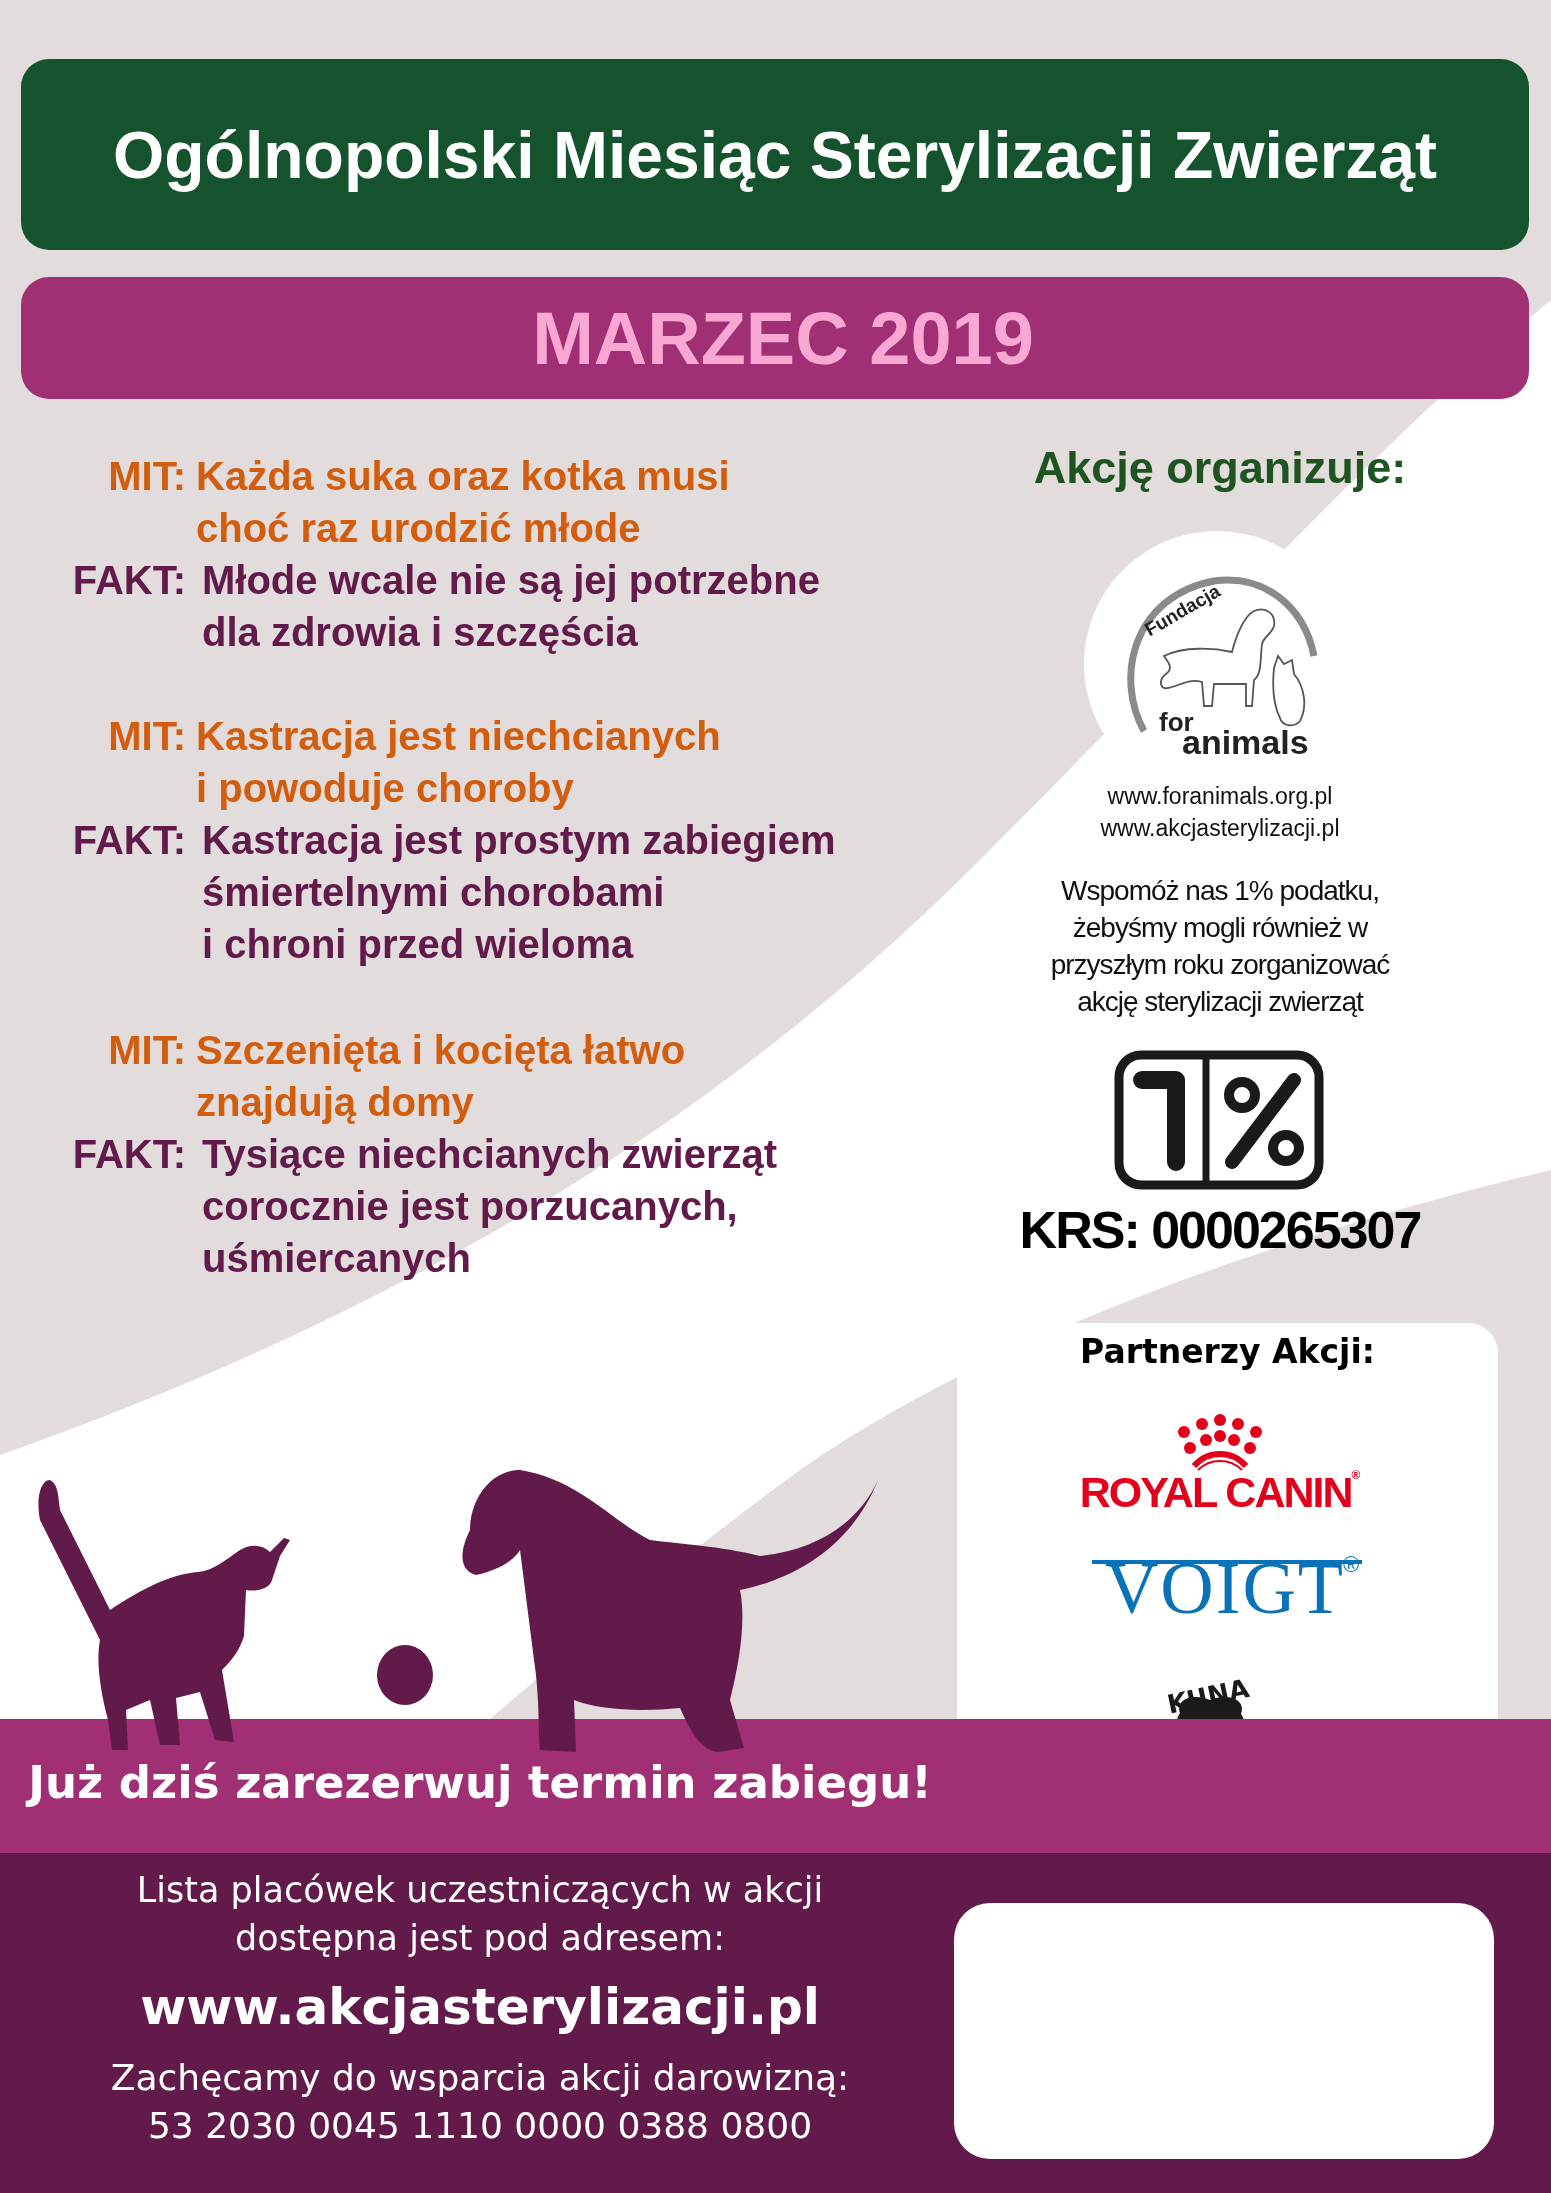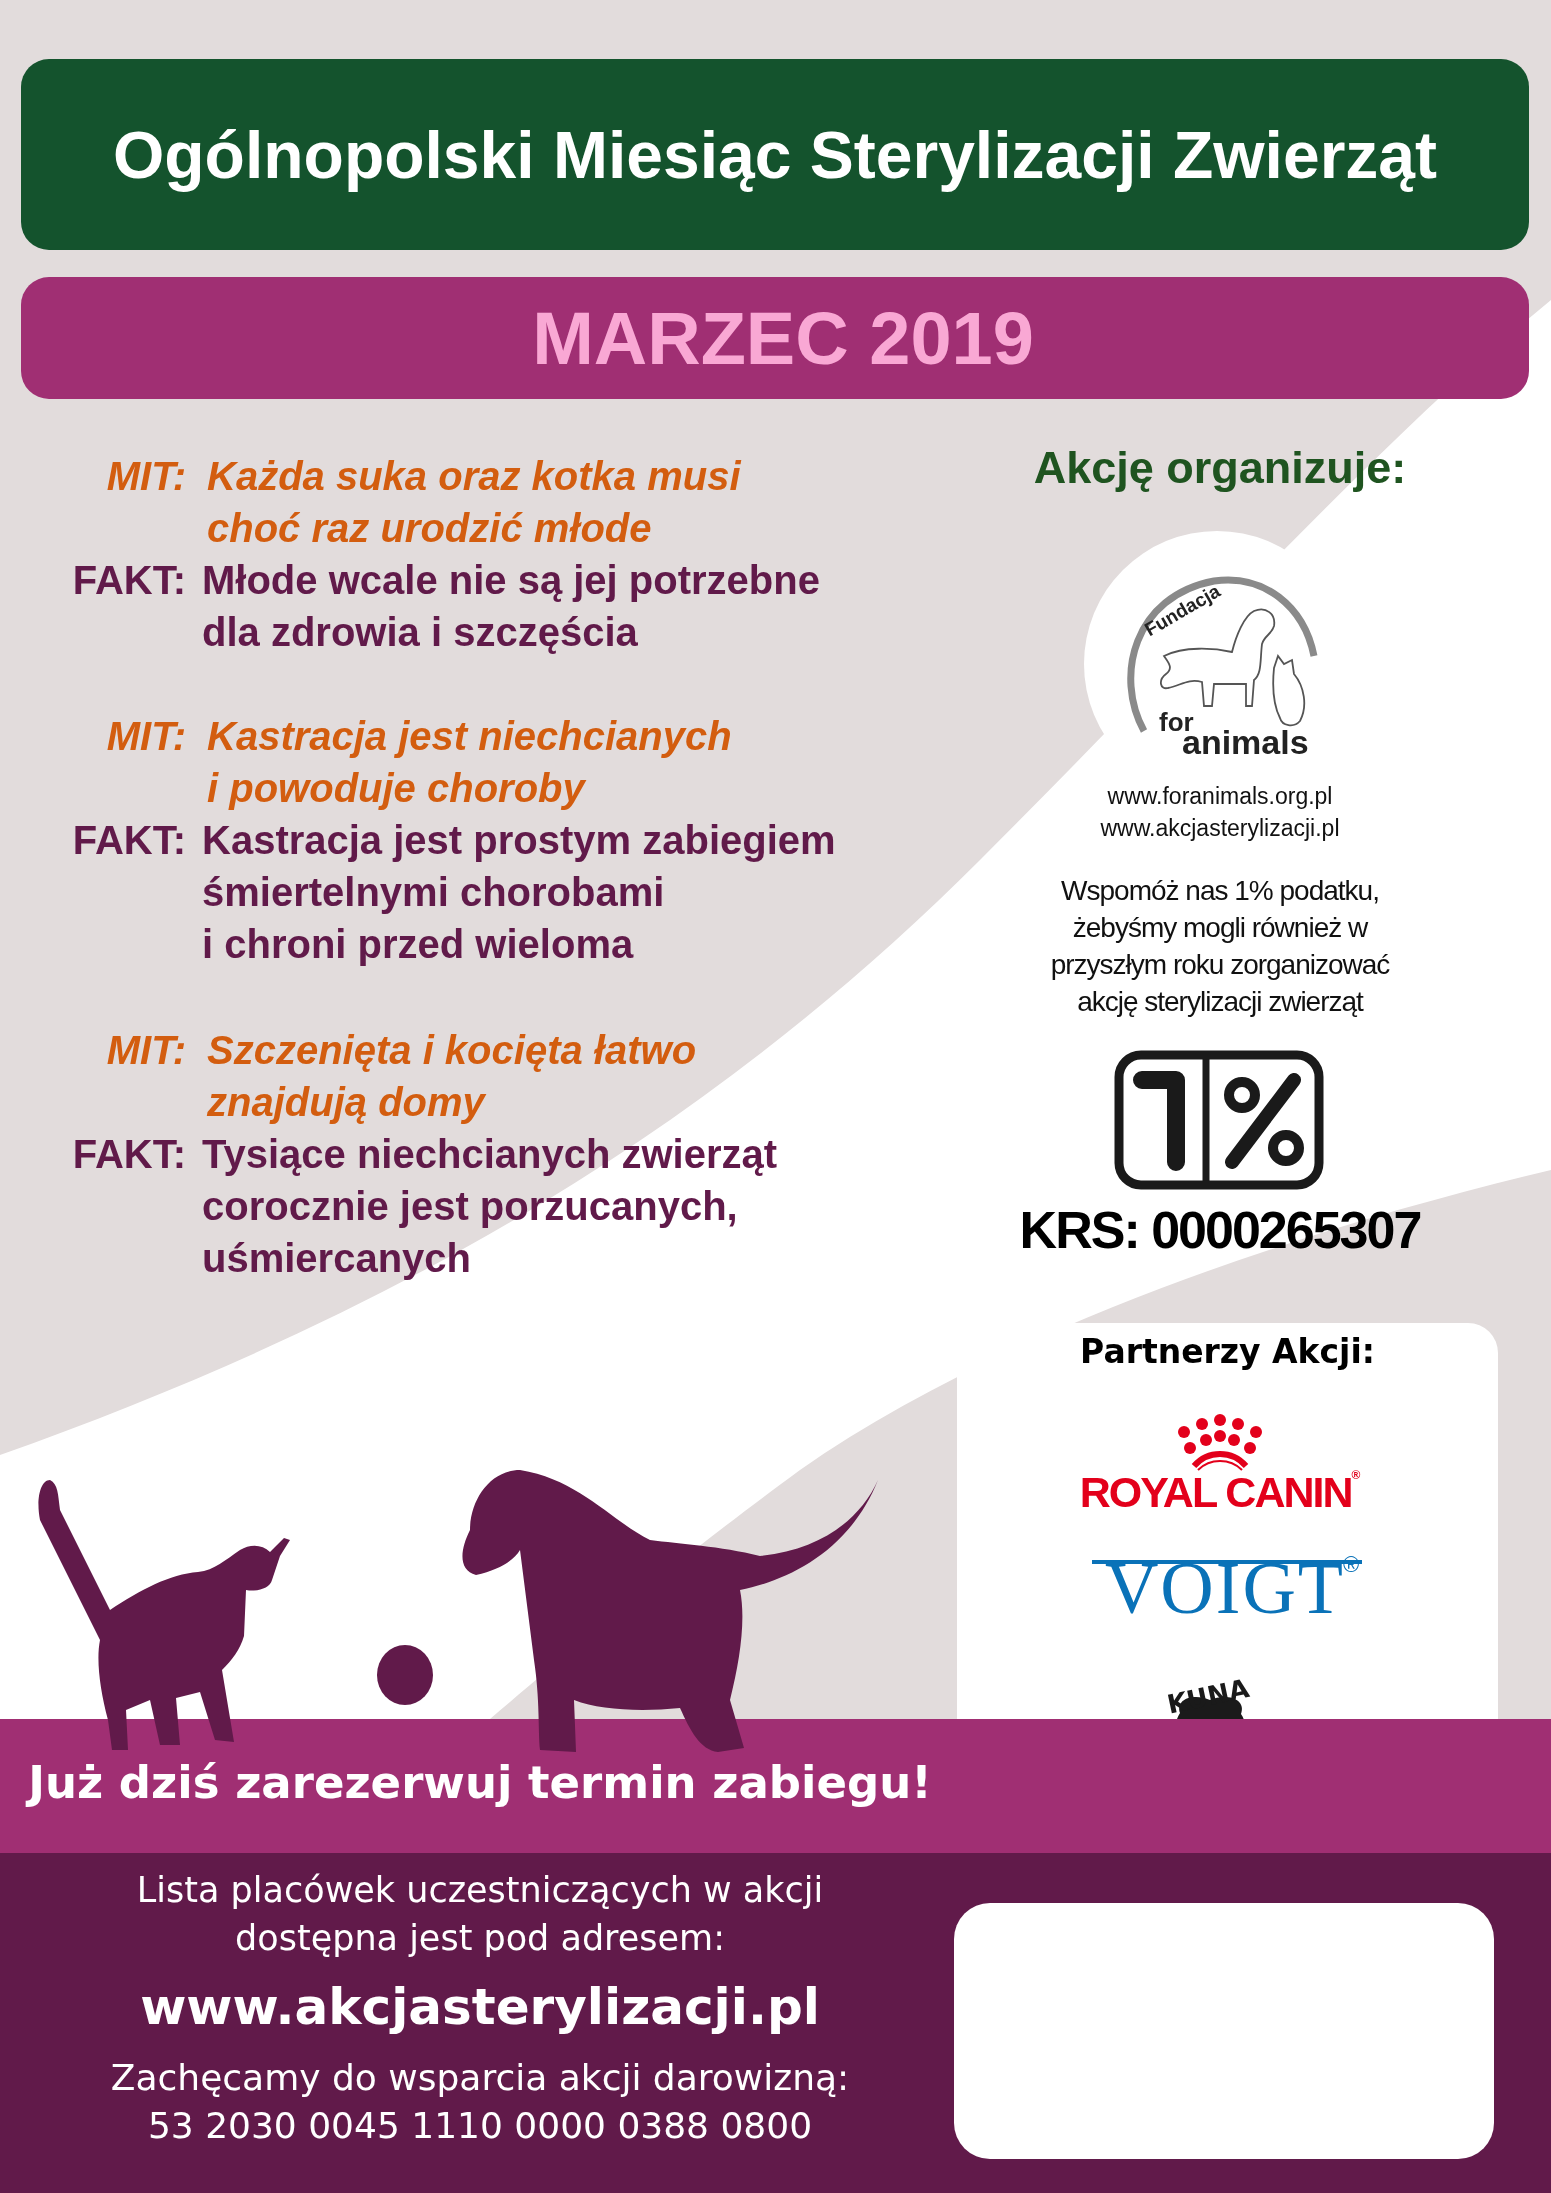--- a/index.html
+++ b/index.html
@@ -26,24 +26,24 @@
   }
   .date-box span { color: #f9a8d4; font-weight: bold; font-size: 74px; margin-left: 16px; }
 
   .myth-block { left: 0; width: 930px; }
   .row { position: relative; height: 52px; }
   .row .lbl {
     position: absolute; right: calc(930px - 186px); top: 0;
     font-weight: bold; font-size: 40px; line-height: 52px; white-space: nowrap;
   }
   .row .txt {
-    position: absolute; left: 207px; top: 0;
+    position: absolute; left: 196px; top: 0;
     font-weight: bold; font-size: 40px; line-height: 52px; white-space: nowrap;
   }
-  .mit { color: #d35d0f; font-style: italic; }
+  .mit { color: #d35d0f; }
   .fakt { color: #611a4a; }
   .row .txt.fakt { left: 202px; }
 
   .org-heading {
     left: 960px; width: 520px; top: 442px; text-align: center;
     color: #1f5420; font-weight: bold; font-size: 45px;
   }
   .logo-circle {
     left: 1084px; top: 531px; width: 266px; height: 266px;
     background: #fff; border-radius: 50%;

